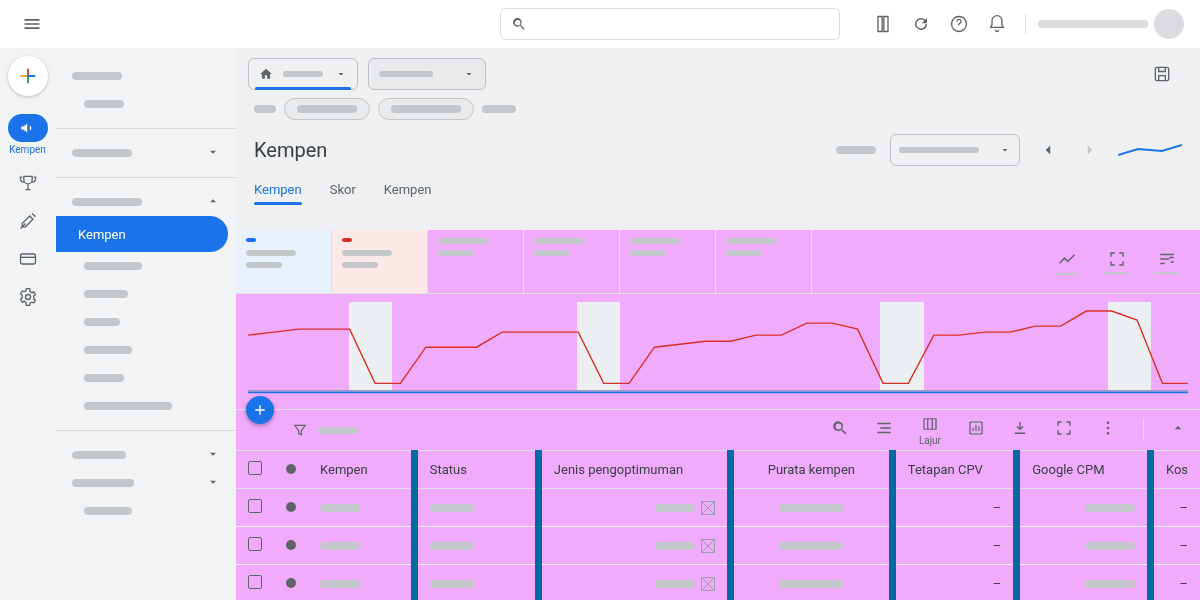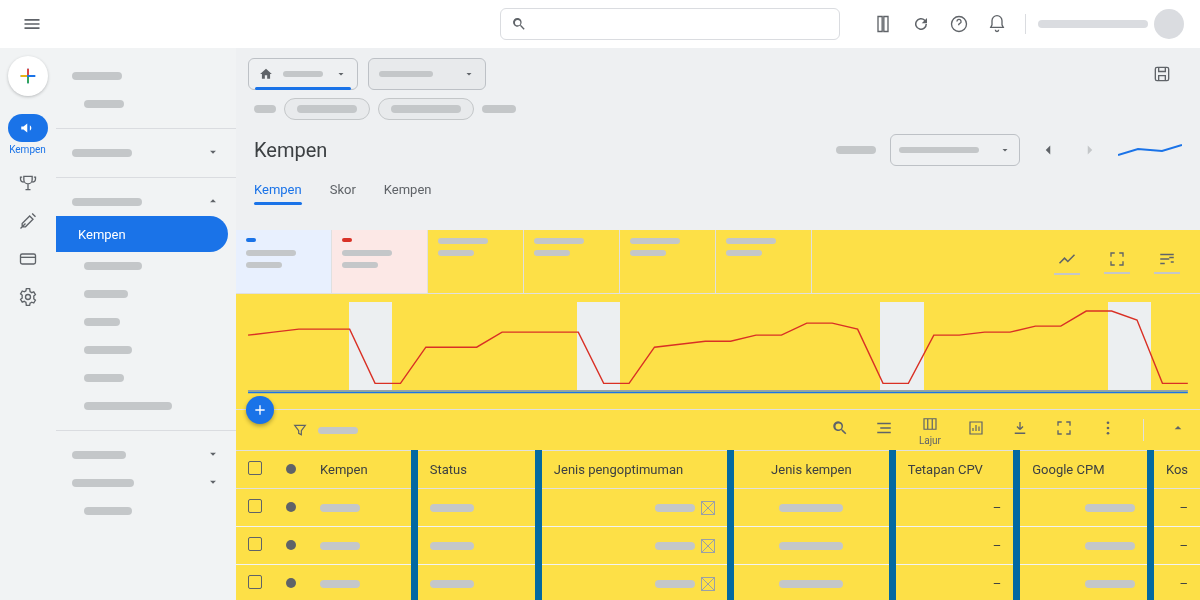--- a/index.html
+++ b/index.html
@@ -64,21 +64,21 @@
   .dr-box .skel { height:6px; width:80px; background:#c4c7c9; border-radius:3px; }
   .pager-btn { width:28px; height:28px; display:flex; align-items:center; justify-content:center; color:#5f6368; }
   .pager-btn.disabled { color:#c4c7c9; }
   .title-skel { height:8px; width:40px; background:#c4c7c9; border-radius:4px; }
 
   .tabs { display:flex; gap:28px; padding:10px 18px 0; border-bottom:0; }
   .tab { font-size:13px; color:#5f6368; padding:6px 0; position:relative; cursor:pointer; }
   .tab.active { color:#1a73e8; }
   .tab.active::after { content:""; position:absolute; left:0; right:0; bottom:-2px; height:3px; background:#1a73e8; border-radius:2px; }
 
-  .content-card { position:absolute; top:182px; left:0; right:0; bottom:0; background:#fde047; }
+  .content-card { position:absolute; top:182px; left:0; right:0; bottom:0; background:#f0abfc; }
 
   
   .metric-row { display:flex; height:64px; border-bottom:1px solid #e0e0e0; }
   .metric-card { width:96px; border-right:1px solid #e0e0e0; padding:8px 10px; display:flex; flex-direction:column; gap:6px; }
   .metric-card .sk1 { height:6px; width:50px; background:#c4c7c9; border-radius:3px; }
   .metric-card .sk2 { height:6px; width:36px; background:#c4c7c9; border-radius:3px; }
   .metric-card.blue { background:#e8f0fe; }
   .metric-card.red  { background:#fce8e6; }
   .metric-card.blue .dot { width:10px; height:4px; background:#1a73e8; border-radius:2px; margin-bottom:2px; }
   .metric-card.red  .dot { width:10px; height:4px; background:#d93025; border-radius:2px; margin-bottom:2px; }
@@ -459,21 +459,21 @@
     </div>
 
     <table class="data">
       <thead>
         <tr>
           <th style="width:34px" class="center"><span class="cb"></span></th>
           <th style="width:24px" class="center"><span class="status-dot"></span></th>
           <th style="width:110px">Kempen</th>
           <th class="sep" style="width:130px">Status</th>
           <th class="sep right" style="width:200px">Jenis pengoptimuman</th>
-          <th class="sep" style="width:170px;text-align:center">Jenis kempen</th>
+          <th class="sep" style="width:170px;text-align:center">Purata kempen</th>
           <th class="sep right" style="width:130px">Tetapan CPV</th>
           <th class="sep right" style="width:140px">Google CPM</th>
           <th class="sep right">Kos</th>
         </tr>
       </thead>
       <tbody id="tbody">
           <tr>
             <td class="center"><span class="cb"></span></td>
             <td class="center"><span class="status-dot"></span></td>
             <td><span class="cell-skel" style="width:40px"></span></td>

